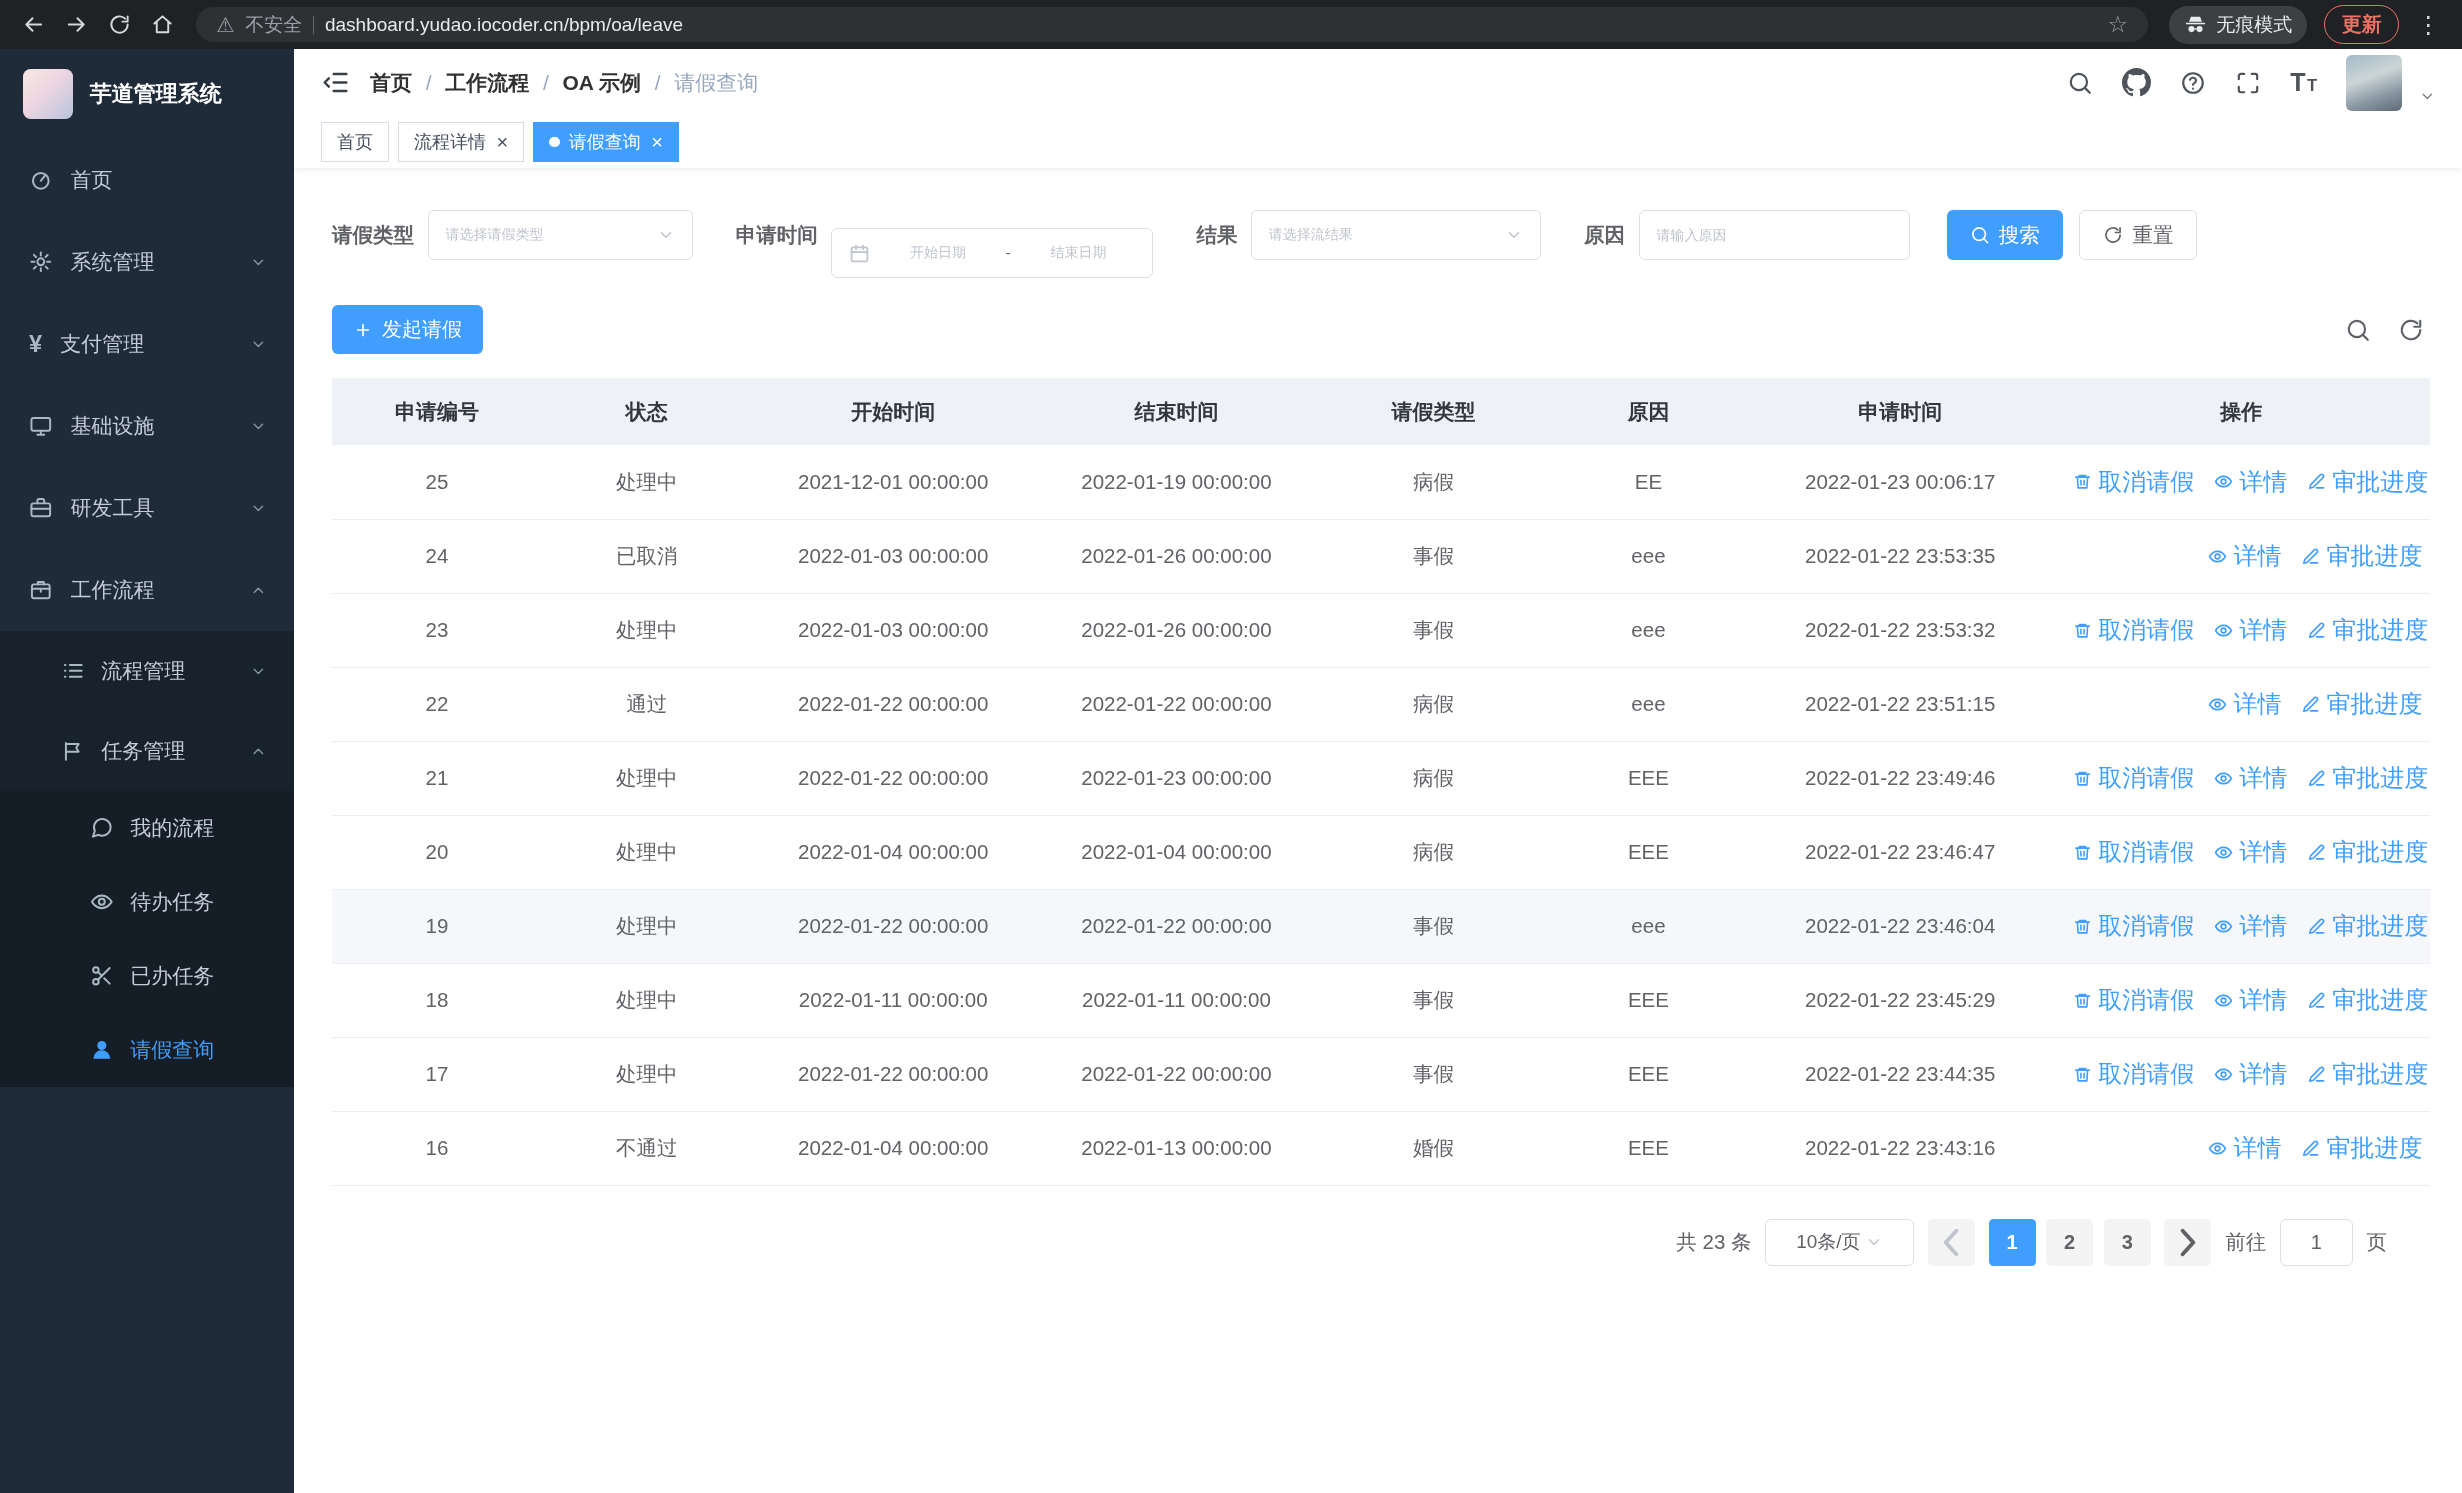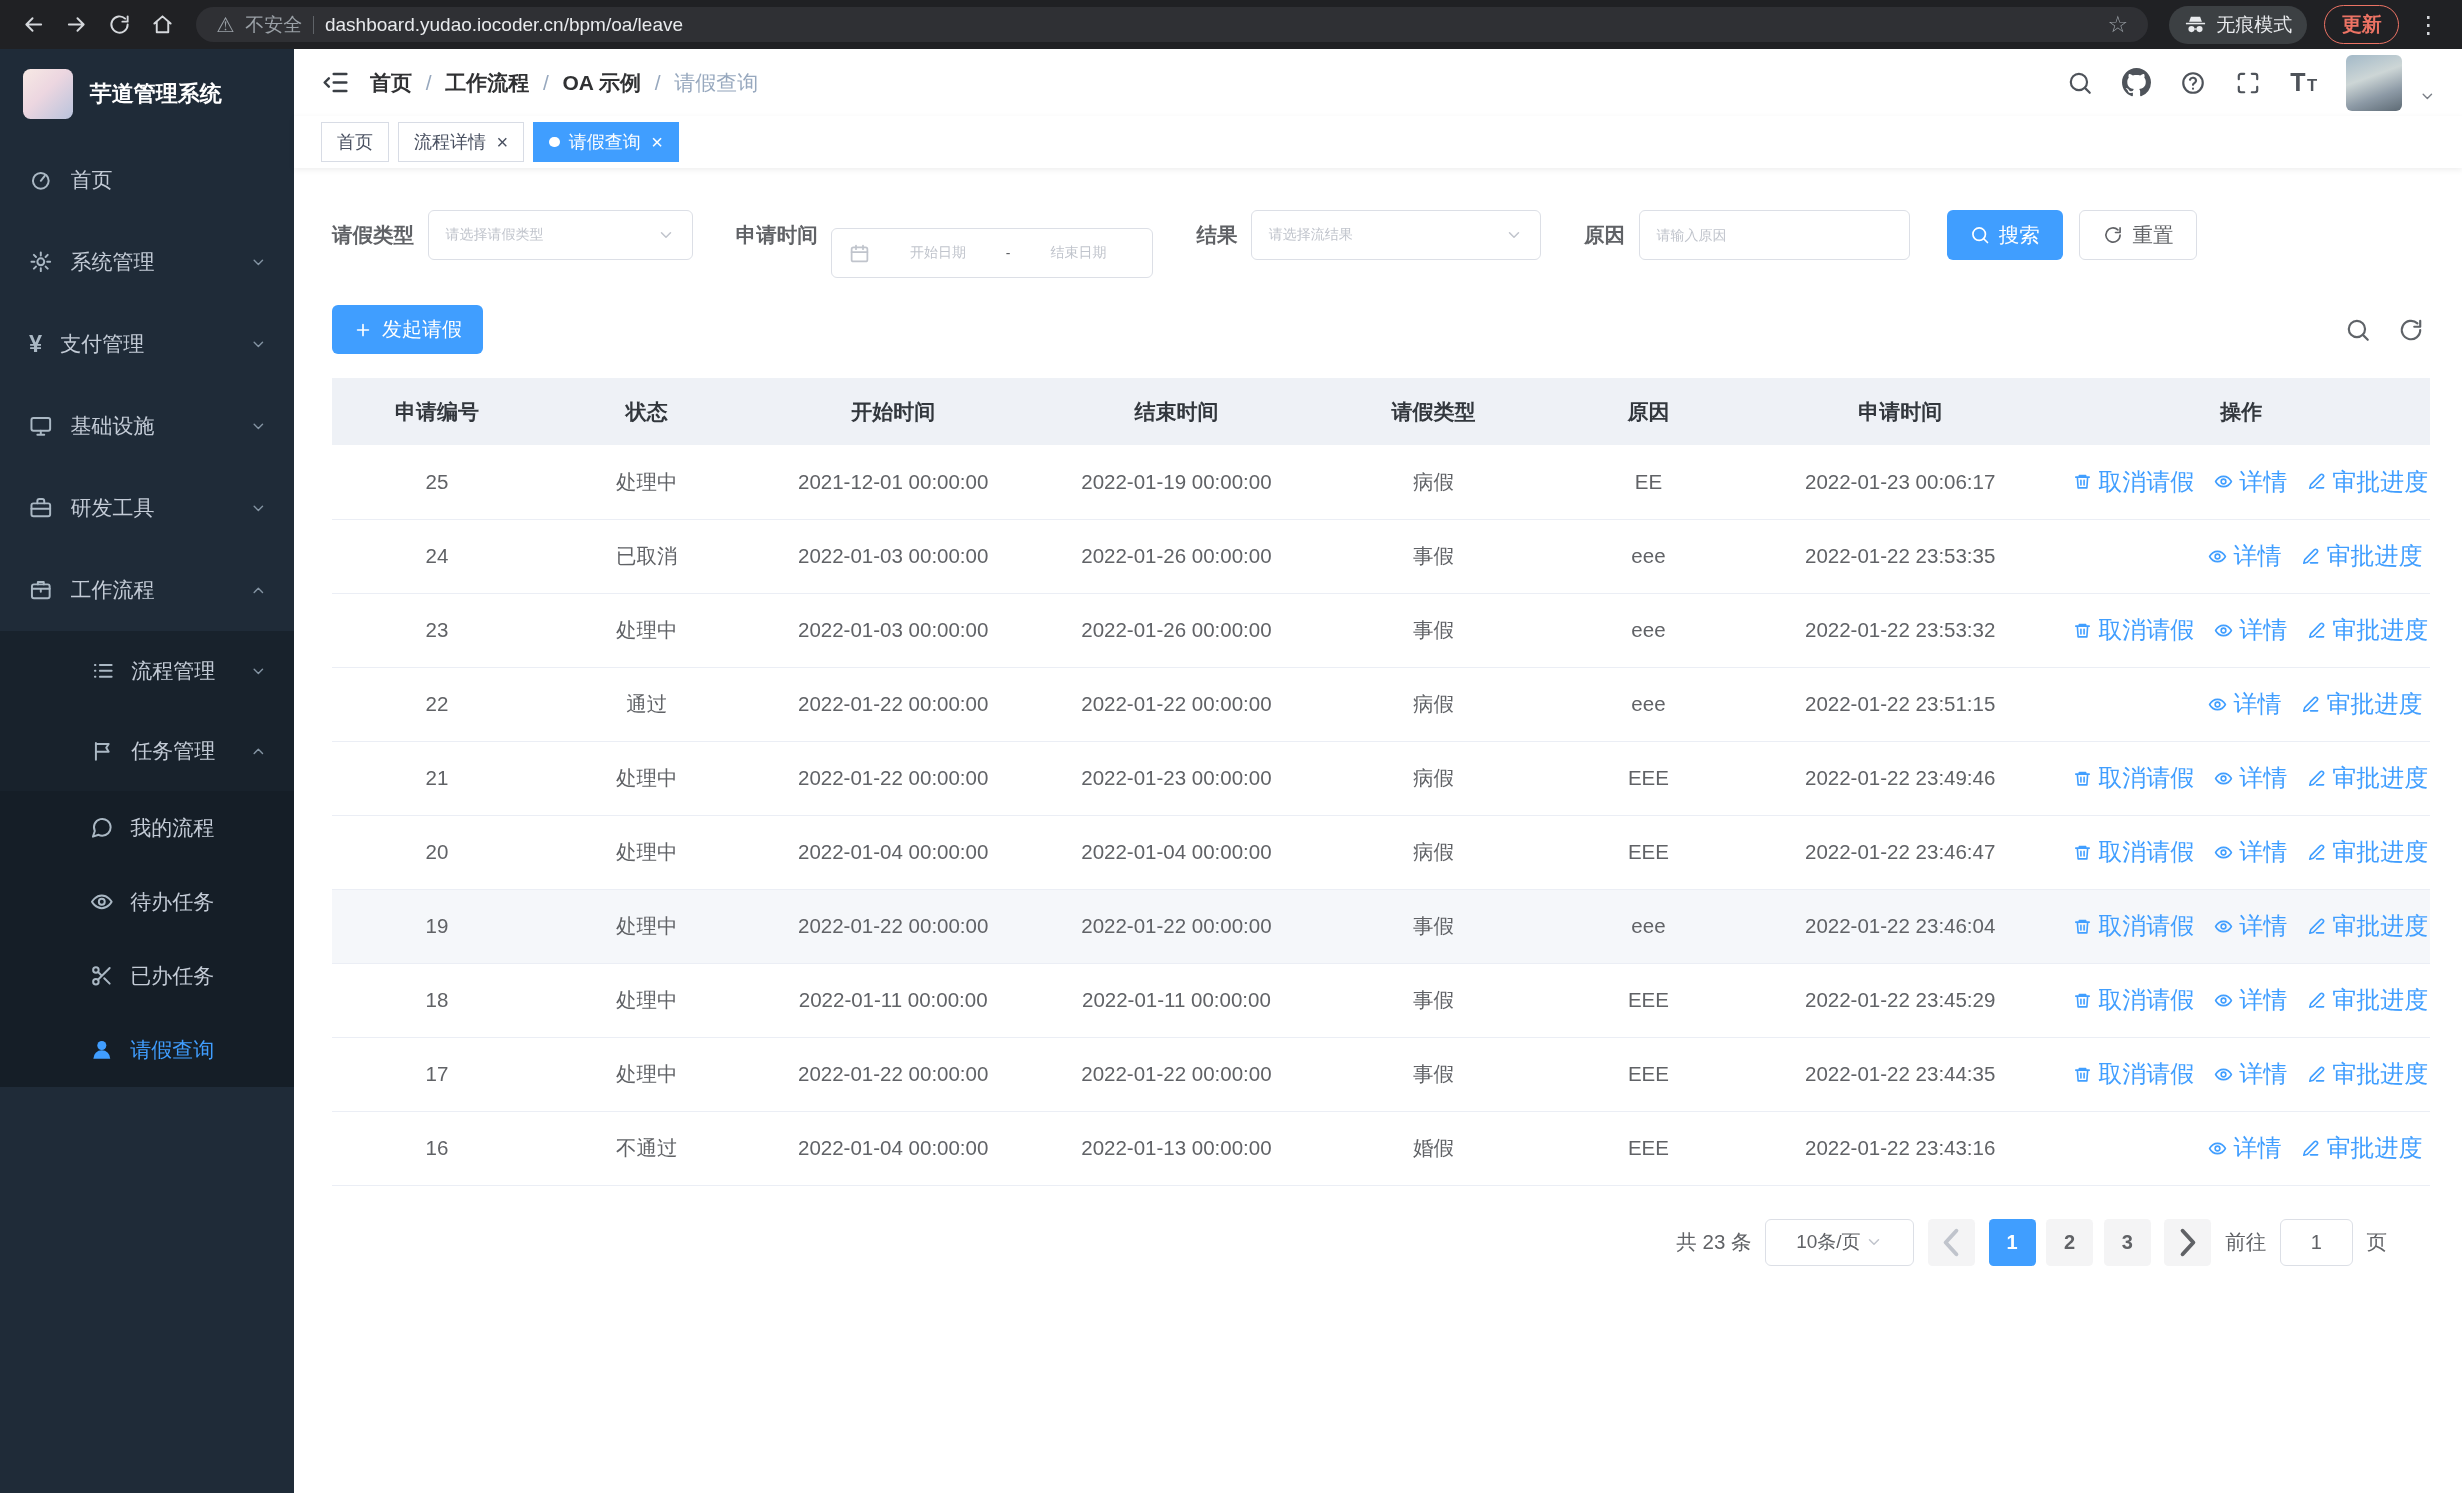--- a/index.html
+++ b/index.html
@@ -30,21 +30,21 @@
   
   .app { display:flex; height:1445px; }
   .sidebar { width:294px; flex:none; background:#1f2b38; overflow:hidden; }
   .logo-row { height:90px; display:flex; align-items:center; gap:16.7px; padding:0 23px; }
   .logo-img { width:50px; height:50px; border-radius:7.6px; flex:none;
     background:linear-gradient(135deg,#f7e9e4 0%,#ecd6e0 45%,#b9c3dc 100%); }
   .logo-title { color:#fff; font-size:22px; font-weight:bold; white-space:nowrap; }
 
   .m1,.m2,.m3 { display:flex; align-items:center; color:#c3cbd6; font-size:21px; white-space:nowrap; }
   .m1 { height:82px; padding:0 27px 0 29px; gap:18px; }
-  .m2 { height:80px; padding:0 27px 0 91px; gap:16.7px; }
+  .m2 { height:80px; padding:0 27px 0 61px; gap:16.7px; }
   .m3 { height:74px;  padding:0 27px 0 90px; gap:16.7px; }
   .sub1 { background:#18222c; }
   .sub2 { background:#151e27; }
   .mi { font-size:23.6px; color:#aab8c4; flex:none; }
   .mlabel { overflow:hidden; text-overflow:ellipsis; }
   .chev { margin-left:auto; font-size:16.7px; color:#8494a3; }
   .m1.active,.m2.active,.m3.active,
   .m1.active .mi,.m2.active .mi,.m3.active .mi { color:#409eff; }
 
   .main { flex:1; min-width:0; display:flex; flex-direction:column; background:#fff; }

